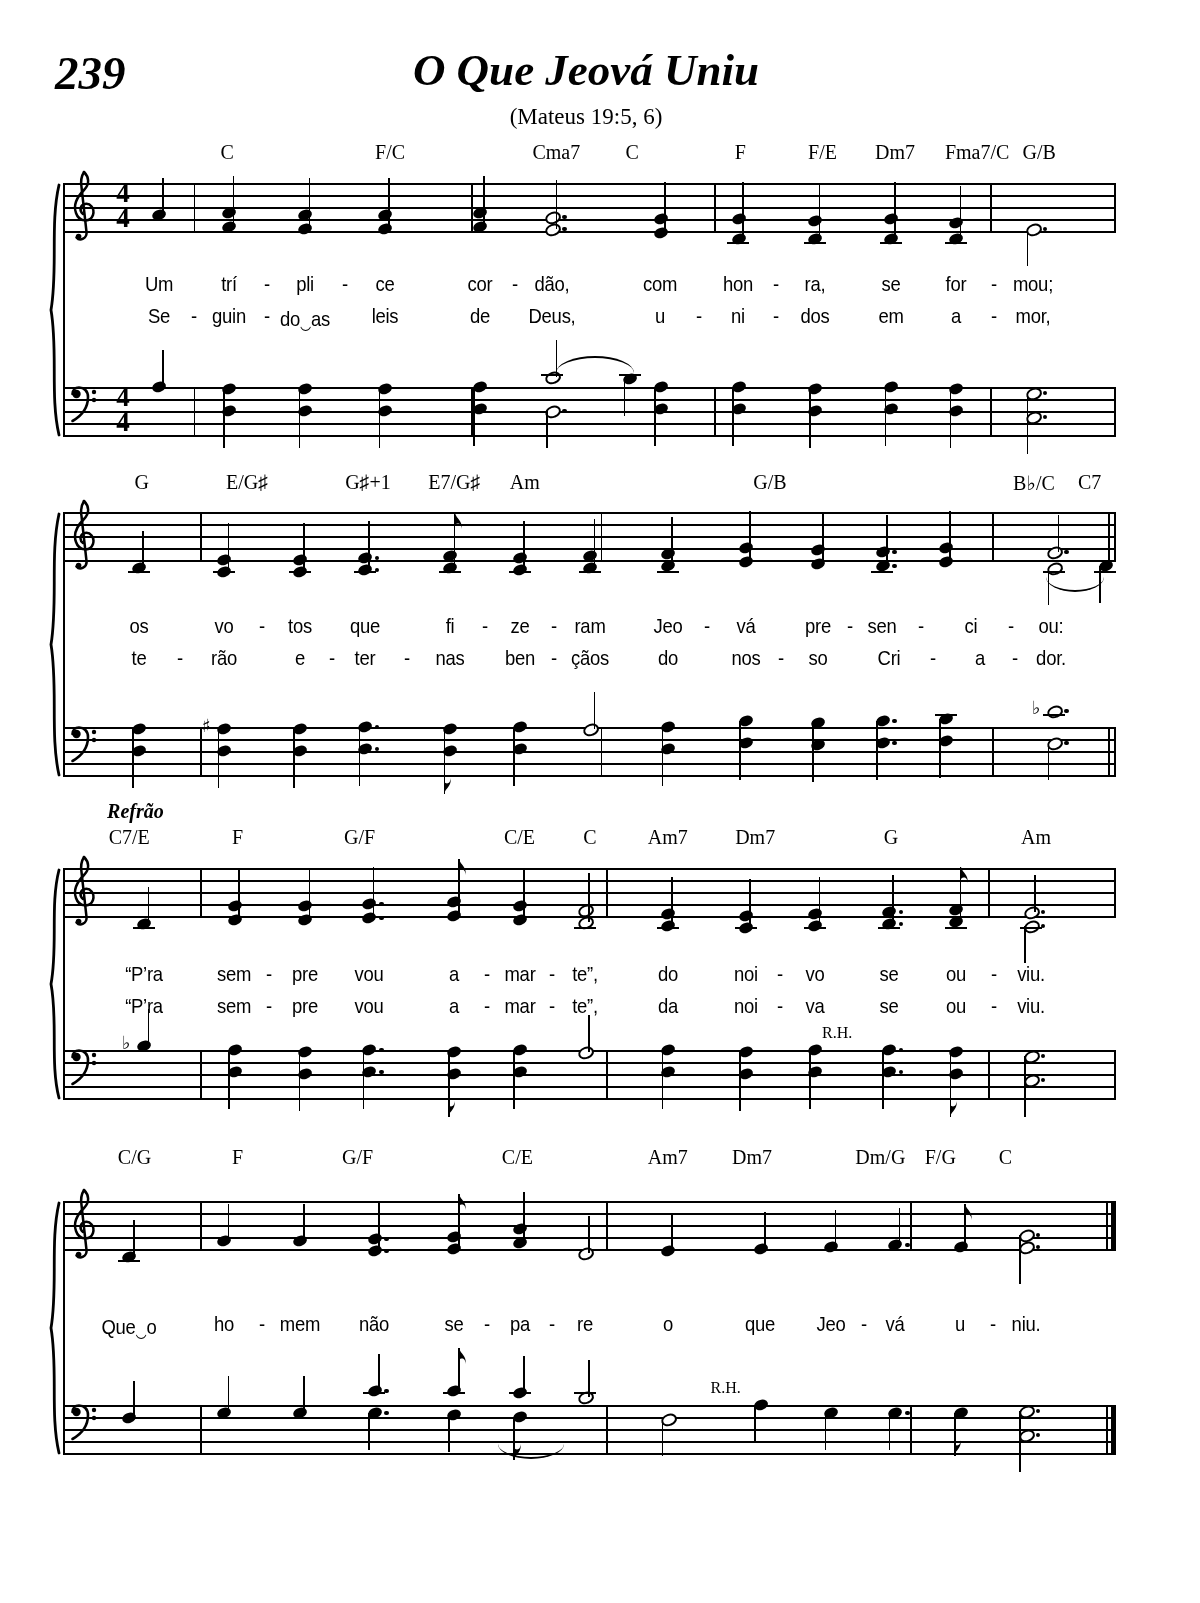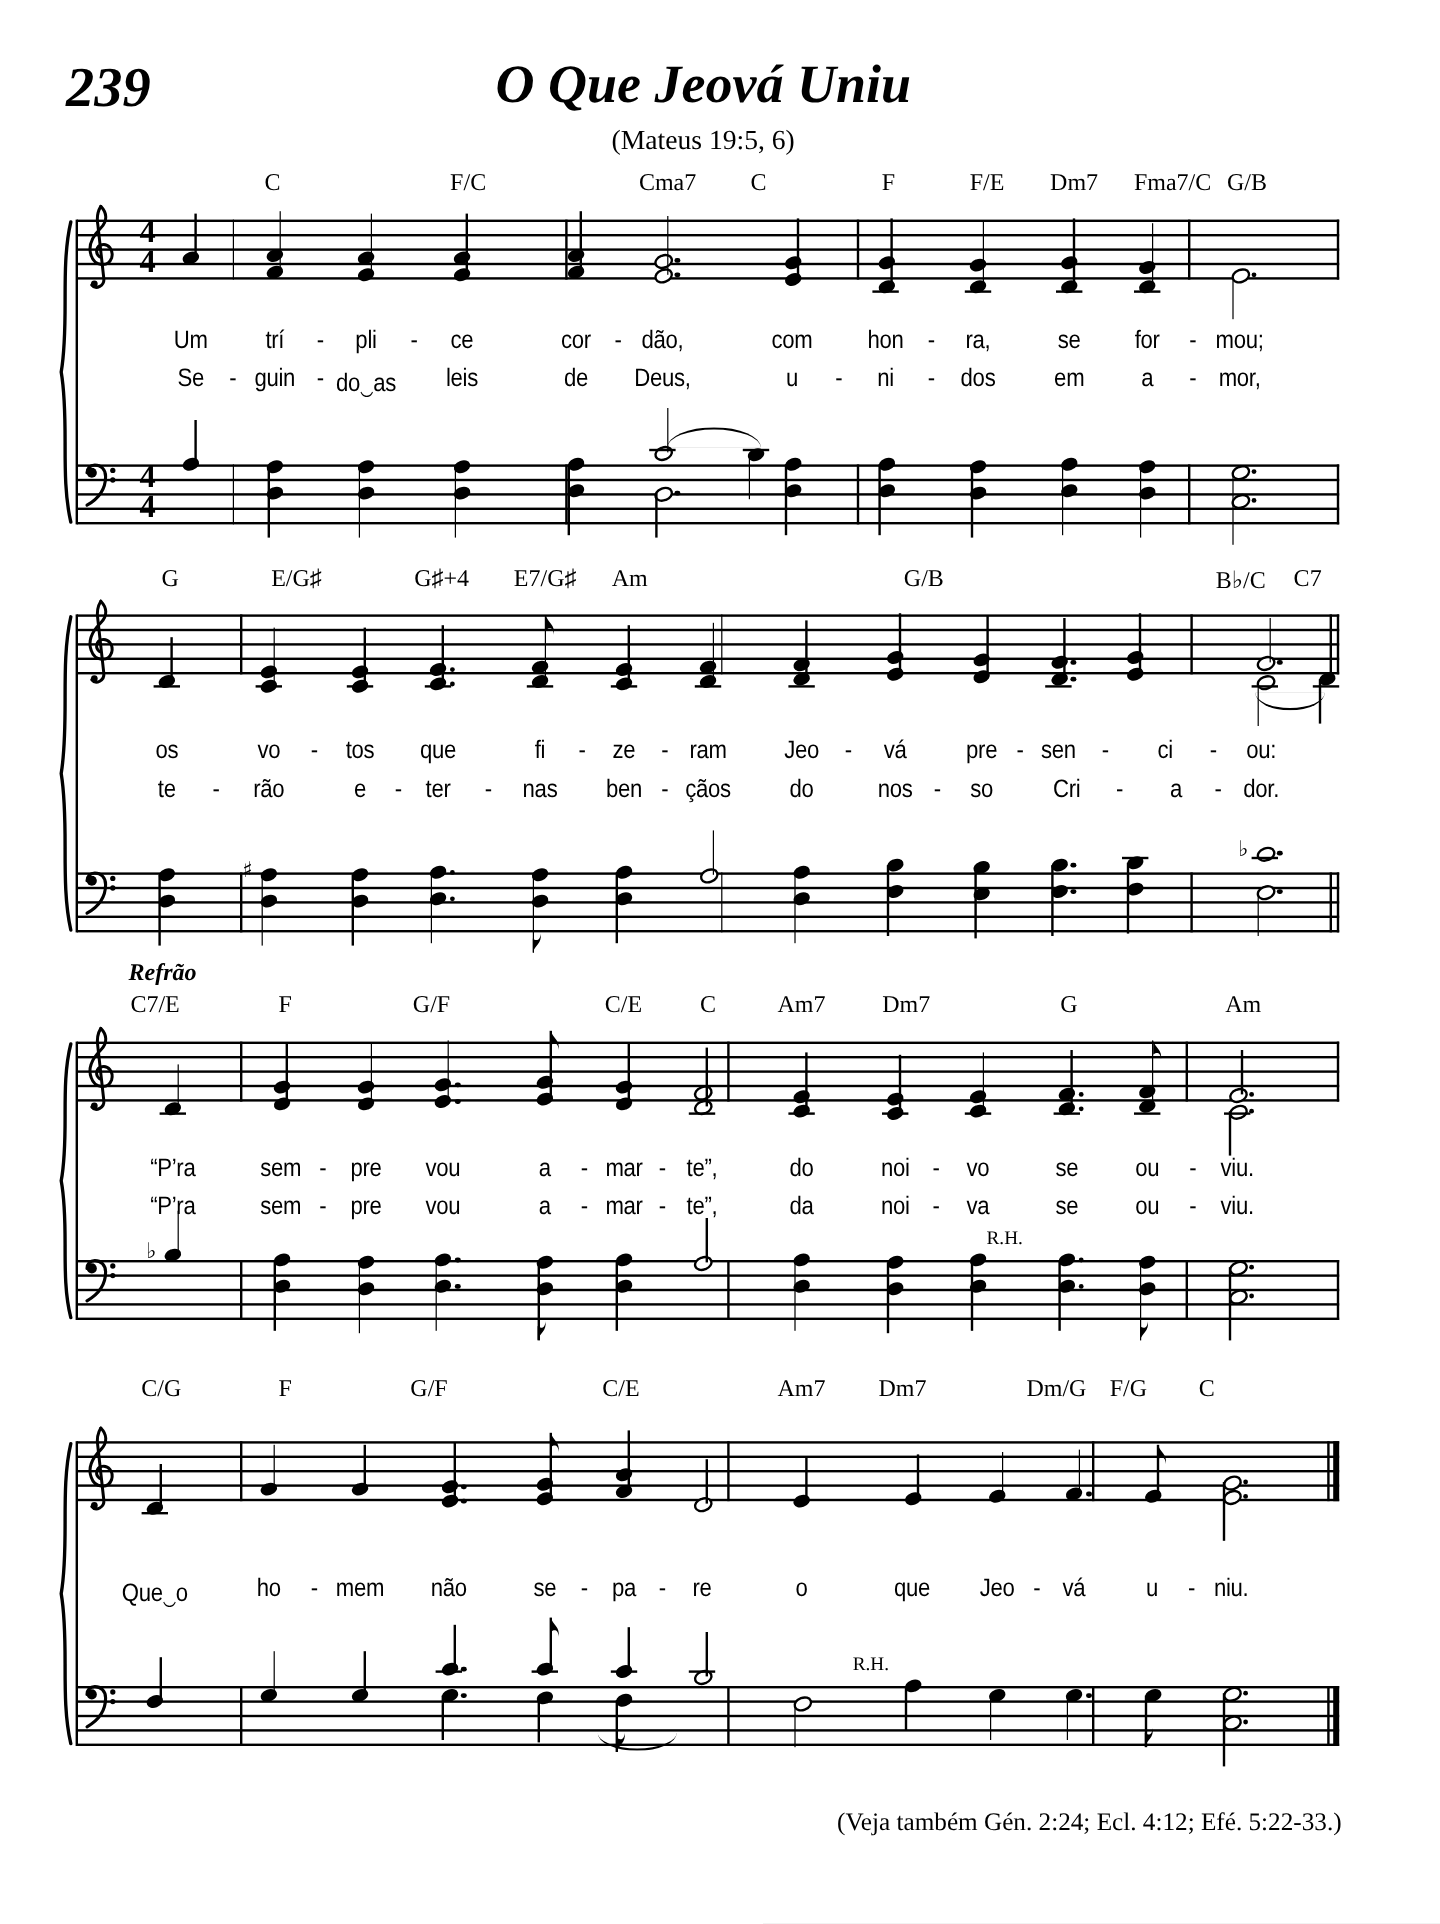--- a/index.html
+++ b/index.html
@@ -35,21 +35,20 @@
   svg{position:absolute;overflow:visible;}
 </style>
 </head>
 <body>
 
 <div class="page" id="canvas">
   <div class="abs song-number">239</div>
   <div class="abs song-title">O Que Jeová Uniu</div>
   <div class="abs song-subtitle">(Mateus 19:5, 6)</div>
   <div class="abs refrain" id="refrain" style="left: 107.12px; top: 800px;">Refrão</div>
-  <div class="abs footer">(Veja também Gén. 2:24; Ecl. 4:12; Efé. 5:22-33.)</div>
   <div id="systems">
       <div class="abs" style="left: 0px; top: 0px; width: 1200px;">
         <div class="sysline" style="top: 183px; height: 253.6px;"></div>
         <svg width="16" height="254" viewBox="0 0 16 254" style="left: 46px; top: 183px;">
           <path d="M13 2 C4 40.64 12 86.36 5 127 C12 167.64000000000001 4 213.35999999999999 13 252" stroke="#000" stroke-width="2.8" fill="none" stroke-linecap="round"></path>
         </svg>
         <div class="staff" style="top: 183px;">
           <div class="sline" style="top: 0px;"></div>
           <div class="sline" style="top: 12px;"></div>
           <div class="sline" style="top: 24px;"></div>
@@ -377,21 +376,21 @@
           <div class="ndot" style="left: calc(94.1% + 10px); top: -18.3px;"></div>
           <div class="ledger" style="left: calc(94.1% - 11px); top: -12.8px;"></div>
           <div class="accid" style="left: calc(94.1% - 22px); top: -28px;">♭</div>
           <div class="head open" style="left: calc(94.1% - 6.8px); top: 11.2px;"></div>
           <div class="ndot" style="left: calc(94.1% + 10px); top: 13.7px;"></div>
           <div class="stem" style="left: calc(94.1% - 6.3px); top: 16px; height: 37px;"></div>
         </div>
         <div class="row" style="top: 471px;">
           <div class="chord" style="left: 7.4%;">G</div>
           <div class="chord" style="left: 17.4%;">E/G♯</div>
-          <div class="chord" style="left: 28.9%;">G♯+4</div>
+          <div class="chord" style="left: 28.9%;">G♯+1</div>
           <div class="chord" style="left: 37.1%;">E7/G♯</div>
           <div class="chord" style="left: 43.8%;">Am</div>
           <div class="chord" style="left: 67.1%;">G/B</div>
           <div class="chord" style="left: 92.2%;">B♭/C</div>
           <div class="chord" style="left: 97.5%;">C7</div>
         </div>
         <div class="row" style="top: 614px;">
           <div class="lyr" style="left: 7.1%;">os</div>
           <div class="lyr" style="left: 15.2%;">vo</div>
           <div class="lyr" style="left: 18.8%;">-</div>

